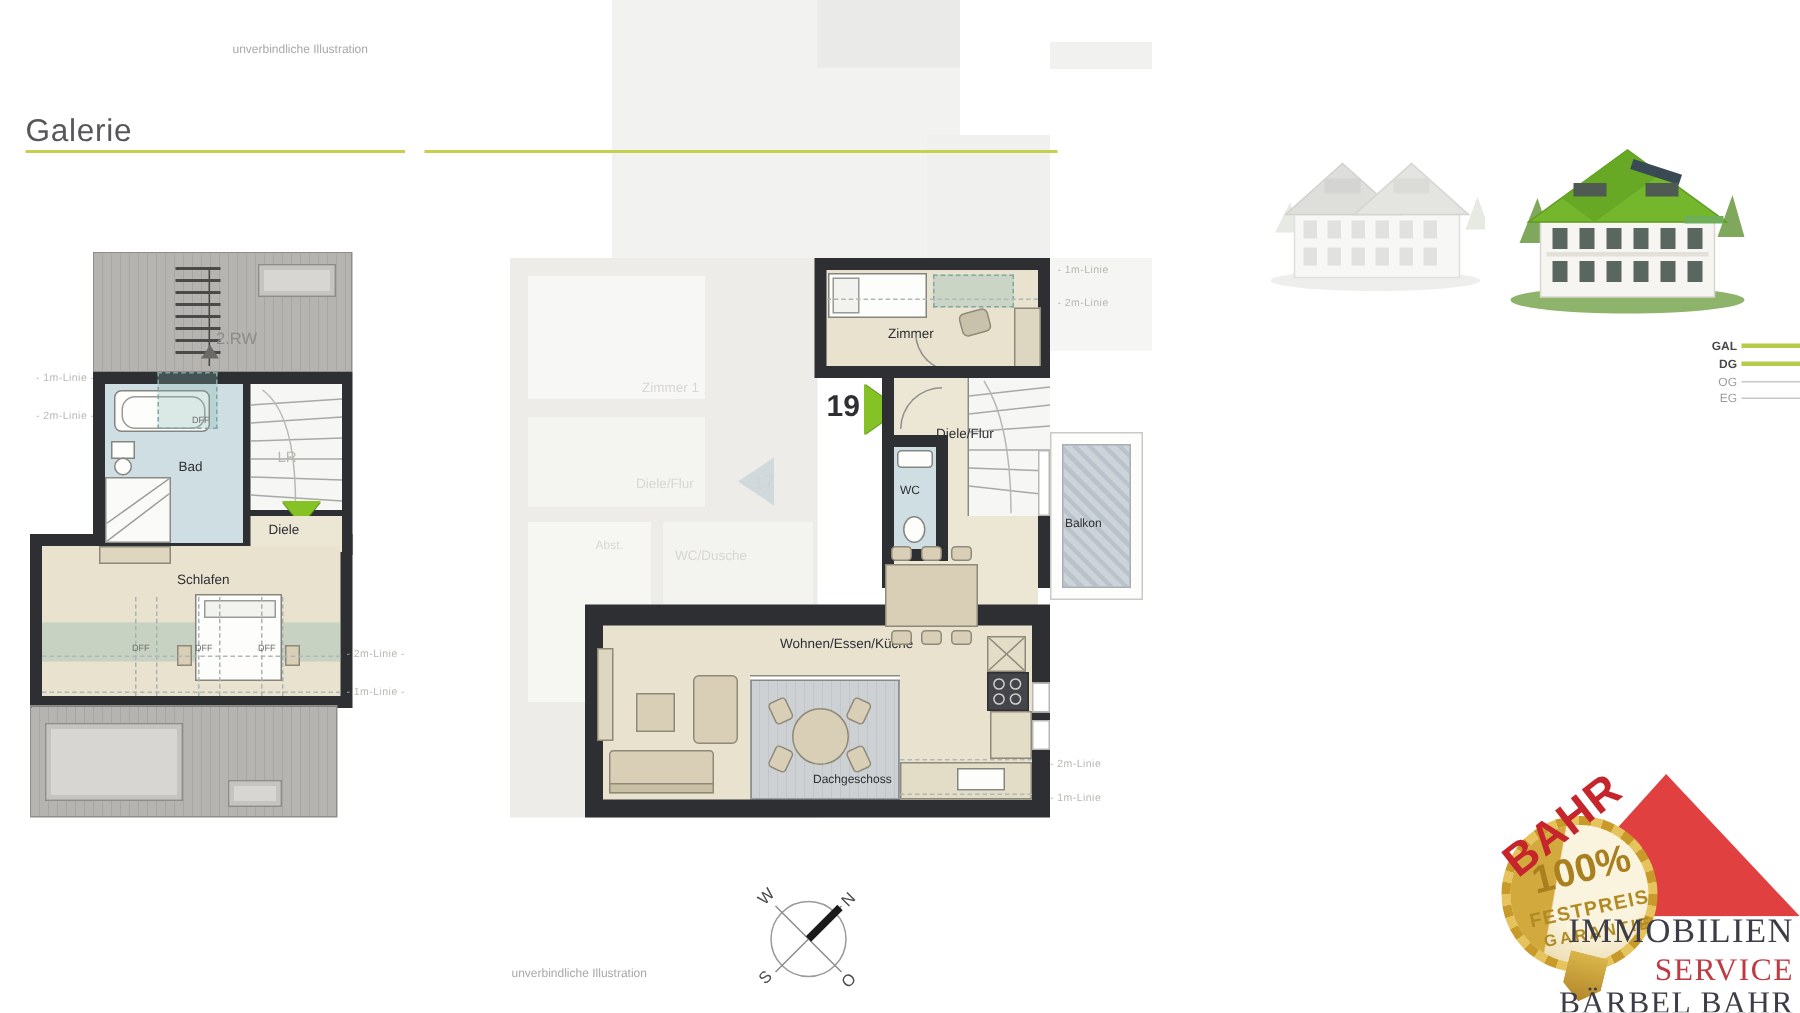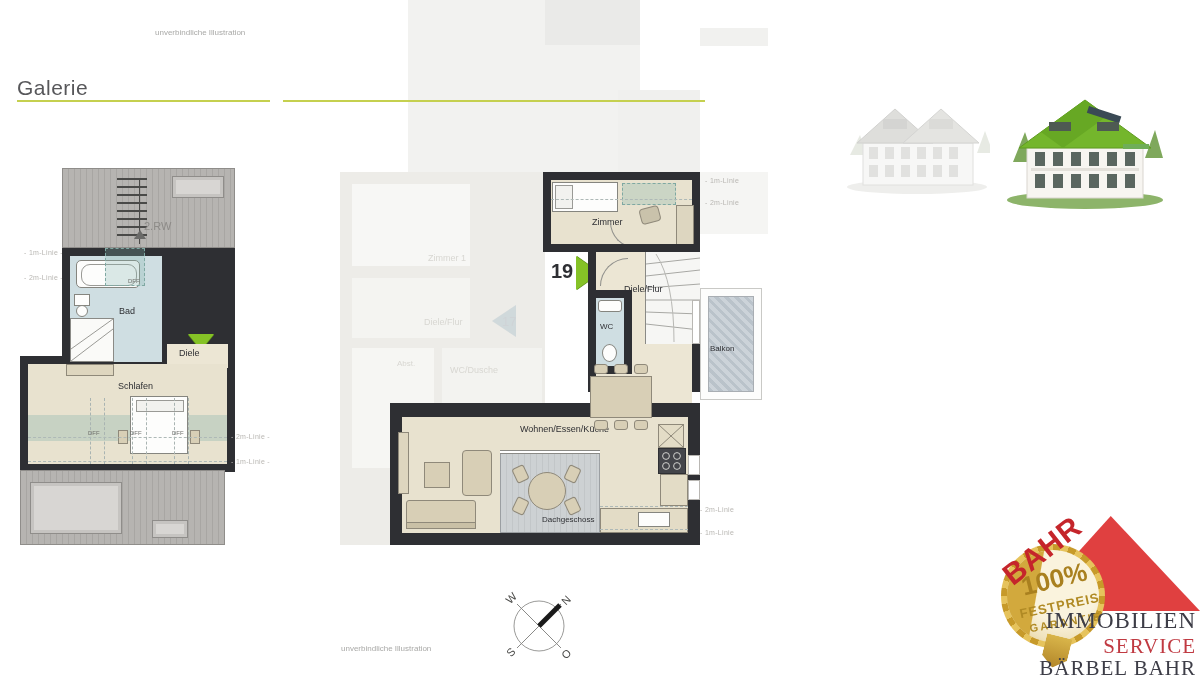--- a/index.html
+++ b/index.html
@@ -82,20 +82,32 @@
   <span class="t" style="left:128px;top:278px;font-size:6px;color:#6f6f6b;">DFF</span>
   <span class="t roomlabel" style="left:119px;top:306px;">Bad</span>
 
   <div class="abs" style="left:70px;top:318px;width:44px;height:44px;background:#fafaf8;border:1px solid #8a8a86;box-sizing:border-box;">
     <svg width="42" height="42">
         <line x1="0" y1="42" x2="42" y2="10" stroke="#9a9a96" stroke-width="1"></line>
         <line x1="0" y1="30" x2="42" y2="0" stroke="#9a9a96" stroke-width="1"></line>
       </svg>
   </div>
 
+  <div class="abs white-int" style="left:167px;top:256px;width:61px;height:84px;">
+    <svg width="61" height="84">
+      <line x1="0" y1="14" x2="61" y2="10" stroke="#a8a8a4"></line>
+        <line x1="0" y1="26" x2="61" y2="22" stroke="#a8a8a4"></line>
+      <line x1="0" y1="38" x2="61" y2="36" stroke="#a8a8a4"></line>
+        <line x1="0" y1="50" x2="61" y2="50" stroke="#a8a8a4"></line>
+      <line x1="0" y1="62" x2="61" y2="64" stroke="#a8a8a4"></line>
+        <line x1="0" y1="74" x2="61" y2="78" stroke="#a8a8a4"></line>
+      <path d="M8,4 Q30,20 30,80" fill="none" stroke="#b8b8b4"></path>
+    </svg>
+    <span class="t" style="left:18px;top:44px;font-size:10px;color:#b9b7b3;">LR</span>
+  </div>
   <div class="abs" style="left:188px;top:334px;width:0;height:0;border-left:13px solid transparent;border-right:13px solid transparent;border-top:16px solid #85c226;filter:drop-shadow(0 1px 0 #5a8a18);"></div>
 
   <div class="abs floor" style="left:167px;top:344px;width:61px;height:24px;background:#ece6d4;"></div>
   <span class="t roomlabel" style="left:179px;top:348px;">Diele</span>
 
   <div class="abs floor" style="left:28px;top:364px;width:199px;height:100px;"></div>
   <div class="abs furn" style="left:66px;top:364px;width:48px;height:12px;background:#ded6bf;"></div>
   <div class="abs tealband" style="left:28px;top:415px;width:199px;height:26px;"></div>
   <div class="abs wfurn" style="left:130px;top:396px;width:58px;height:58px;"></div>
   <div class="abs" style="left:136px;top:400px;width:46px;height:10px;border:1px solid #9a9a96;background:#f2f2ef;"></div>
@@ -270,20 +282,30 @@
           <rect x="66" y="82" width="10" height="14"></rect>
         <rect x="84" y="82" width="10" height="14"></rect>
           <rect x="102" y="82" width="10" height="14"></rect>
           <rect x="120" y="82" width="10" height="14"></rect>
       </g>
       <rect x="26" y="76" width="108" height="3" fill="#e3e0da"></rect>
       <rect x="118" y="52" width="26" height="5" fill="#6fae58"></rect>
     </svg>
   </div>
 
+  <div class="abs" style="left:1130px;top:226px;width:70px;height:48px;">
+    <div class="abs legend-label-on" style="right:42px;top:0;">GAL</div>
+    <div class="abs" style="left:31px;top:3px;width:39px;height:3px;background:#b5cc49;"></div>
+    <div class="abs legend-label-on" style="right:42px;top:12px;">DG</div>
+    <div class="abs" style="left:31px;top:15px;width:39px;height:3px;background:#b5cc49;"></div>
+    <div class="abs legend-label-off" style="right:42px;top:24px;">OG</div>
+    <div class="abs" style="left:31px;top:28px;width:39px;height:1px;background:#c8c8c6;"></div>
+    <div class="abs legend-label-off" style="right:42px;top:35px;">EG</div>
+    <div class="abs" style="left:31px;top:39px;width:39px;height:1px;background:#c8c8c6;"></div>
+  </div>
 
   <div class="abs" style="left:500px;top:586px;width:78px;height:78px;">
     <svg width="78" height="78" viewBox="0 0 78 78">
       <circle cx="39" cy="40" r="25" fill="none" stroke="#9a9a98" stroke-width="1"></circle>
       <line x1="17" y1="18" x2="61" y2="62" stroke="#8a8a88" stroke-width="1"></line>
       <line x1="17" y1="62" x2="61" y2="18" stroke="#8a8a88" stroke-width="1"></line>
       <line x1="39" y1="40" x2="60" y2="19" stroke="#1a1a1a" stroke-width="5"></line>
     </svg>
     <span class="t" style="left:6px;top:6px;font-size:11px;color:#4a4a48;transform:rotate(-45deg);">W</span>
     <span class="t" style="left:62px;top:8px;font-size:11px;color:#4a4a48;transform:rotate(-45deg);">N</span>

